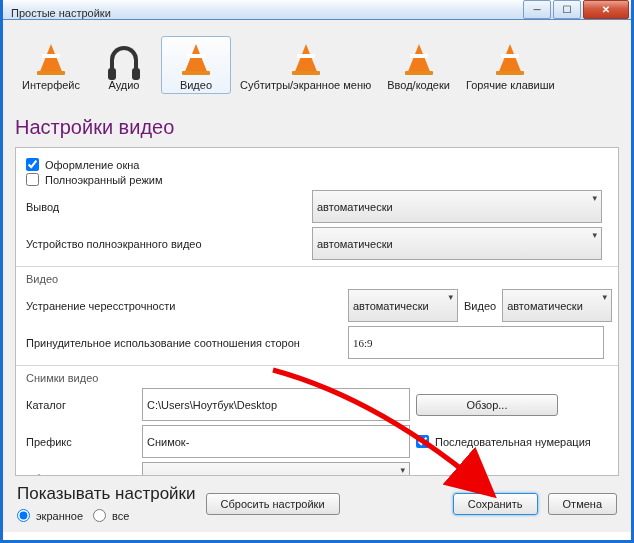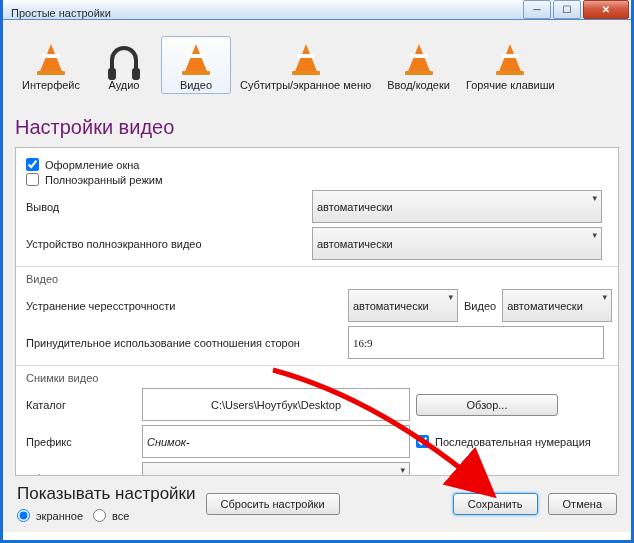--- a/index.html
+++ b/index.html
@@ -136,26 +136,26 @@
     <div class="row">
       <label style="width:316px">Принудительное использование соотношения сторон</label>
       <input type="text" style="width: 256px; font-family: Liberation Serif, serif;" value="16:9">
     </div>
 
     <hr class="sep">
     <div class="group-label">Снимки видео</div>
 
     <div class="row">
       <label style="width:110px">Каталог</label>
-      <input type="text" style="width: 268px; text-align: center;" value="C:\Users\Ноутбук\Desktop">
+      <input type="text" style="width: 268px;" value="C:\Users\Ноутбук\Desktop">
       <button class="btn" style="width:142px">Обзор...</button>
     </div>
     <div class="row">
       <label style="width:110px">Префикс</label>
-      <input type="text" style="width: 268px; font-style: italic;" value="Снимок-">
+      <input type="text" style="width: 268px;" value="Снимок-">
       <input type="checkbox" checked="" style="">
       <label>Последовательная нумерация</label>
     </div>
     <div class="row">
       <label style="width:110px">Обзор</label>
       <span class="sel-wrap"><select style="width:268px"><option>png</option></select></span>
     </div>
 
     <div class="hscroll">
       <div class="arr">◄</div>

